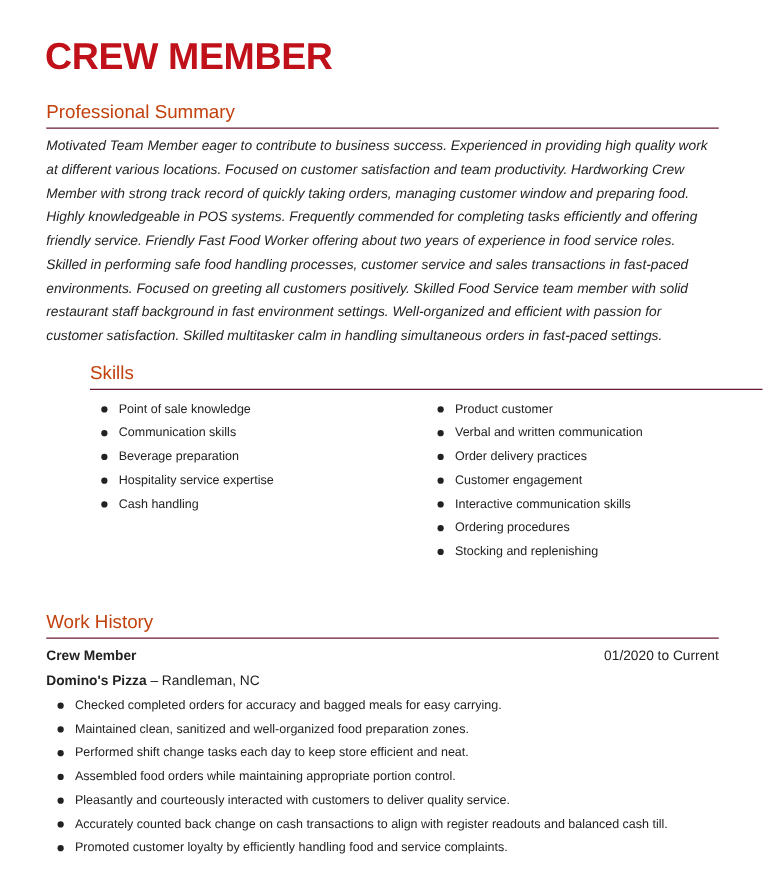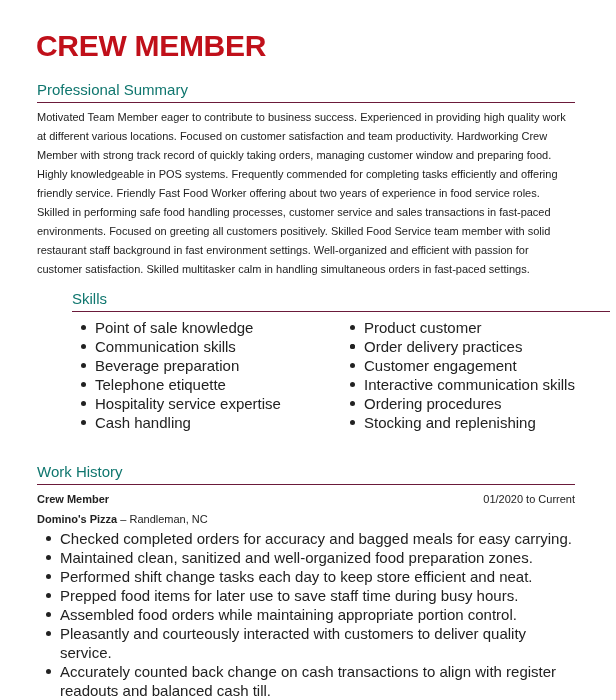--- a/index.html
+++ b/index.html
@@ -33,45 +33,46 @@
   }
   .section {
     position: absolute;
     left: 37px;
     width: 538px;
   }
   .section-heading {
     margin: 0;
     font-size: 15px;
     font-weight: normal;
-    color: #0f766e;
+    color: #c2410c;
     line-height: 18px;
     padding-bottom: 3px;
     border-bottom: 1px solid #6b1a3a;
   }
   .summary-text {
     margin: 5px 0 0 0;
     font-size: 11px;
     line-height: 19px;
     color: #222222;
+    font-style: italic;
   }
   .skills-grid {
     display: flex;
     margin-top: 6px;
   }
   .skills-col {
     list-style: none;
     margin: 0;
     padding: 0;
     width: 269px;
   }
   .bullet-item {
     position: relative;
     padding-left: 23px;
-    font-size: 15px;
+    font-size: 10px;
     line-height: 19px;
     color: #222222;
   }
   .bullet-item .dot {
     position: absolute;
     left: 9px;
     top: 7px;
     width: 5px;
     height: 5px;
     border-radius: 50%;
@@ -113,49 +114,47 @@
     <p class="summary-text">Motivated Team Member eager to contribute to business success. Experienced in providing high quality work at different various locations. Focused on customer satisfaction and team productivity. Hardworking Crew Member with strong track record of quickly taking orders, managing customer window and preparing food. Highly knowledgeable in POS systems. Frequently commended for completing tasks efficiently and offering friendly service. Friendly Fast Food Worker offering about two years of experience in food service roles. Skilled in performing safe food handling processes, customer service and sales transactions in fast-paced environments. Focused on greeting all customers positively. Skilled Food Service team member with solid restaurant staff background in fast environment settings. Well-organized and efficient with passion for customer satisfaction. Skilled multitasker calm in handling simultaneous orders in fast-paced settings.</p>
   </div>
 
   <div class="section" style="top:290px;margin-left:35px;">
     <h2 class="section-heading">Skills</h2>
     <div class="skills-grid">
       <ul class="skills-col">
         <li class="bullet-item"><span class="dot"></span><span>Point of sale knowledge</span></li>
         <li class="bullet-item"><span class="dot"></span><span>Communication skills</span></li>
         <li class="bullet-item"><span class="dot"></span><span>Beverage preparation</span></li>
-        <li class="bullet-item"><span class="dot"></span><span>Telephone etiquette</span></li>
         <li class="bullet-item"><span class="dot"></span><span>Hospitality service expertise</span></li>
         <li class="bullet-item"><span class="dot"></span><span>Cash handling</span></li>
       </ul>
       <ul class="skills-col">
         <li class="bullet-item"><span class="dot"></span><span>Product customer</span></li>
-        <li class="bullet-item"><span class="dot"></span></li>
+        <li class="bullet-item"><span class="dot"></span><span>Verbal and written communication</span></li>
         <li class="bullet-item"><span class="dot"></span><span>Order delivery practices</span></li>
         <li class="bullet-item"><span class="dot"></span><span>Customer engagement</span></li>
         <li class="bullet-item"><span class="dot"></span><span>Interactive communication skills</span></li>
         <li class="bullet-item"><span class="dot"></span><span>Ordering procedures</span></li>
         <li class="bullet-item"><span class="dot"></span><span>Stocking and replenishing</span></li>
       </ul>
     </div>
   </div>
 
-  <div class="section" style="top:463px;">
+  <div class="section" style="top:489px;">
     <h2 class="section-heading">Work History</h2>
     <div>
       <div class="job-row">
         <span class="job-title">Crew Member</span>
         <span>01/2020 to Current</span>
       </div>
       <div class="company-line"><span class="company-name">Domino's Pizza</span><span> – </span><span>Randleman, NC</span></div>
       <ul class="duties">
         <li class="bullet-item"><span class="dot"></span><span>Checked completed orders for accuracy and bagged meals for easy carrying.</span></li>
         <li class="bullet-item"><span class="dot"></span><span>Maintained clean, sanitized and well-organized food preparation zones.</span></li>
         <li class="bullet-item"><span class="dot"></span><span>Performed shift change tasks each day to keep store efficient and neat.</span></li>
-        <li class="bullet-item"><span class="dot"></span><span>Prepped food items for later use to save staff time during busy hours.</span></li>
         <li class="bullet-item"><span class="dot"></span><span>Assembled food orders while maintaining appropriate portion control.</span></li>
         <li class="bullet-item"><span class="dot"></span><span>Pleasantly and courteously interacted with customers to deliver quality service.</span></li>
         <li class="bullet-item"><span class="dot"></span><span>Accurately counted back change on cash transactions to align with register readouts and balanced cash till.</span></li>
         <li class="bullet-item"><span class="dot"></span><span>Promoted customer loyalty by efficiently handling food and service complaints.</span></li>
       </ul>
     </div>
   </div>
 
 </div>
 

